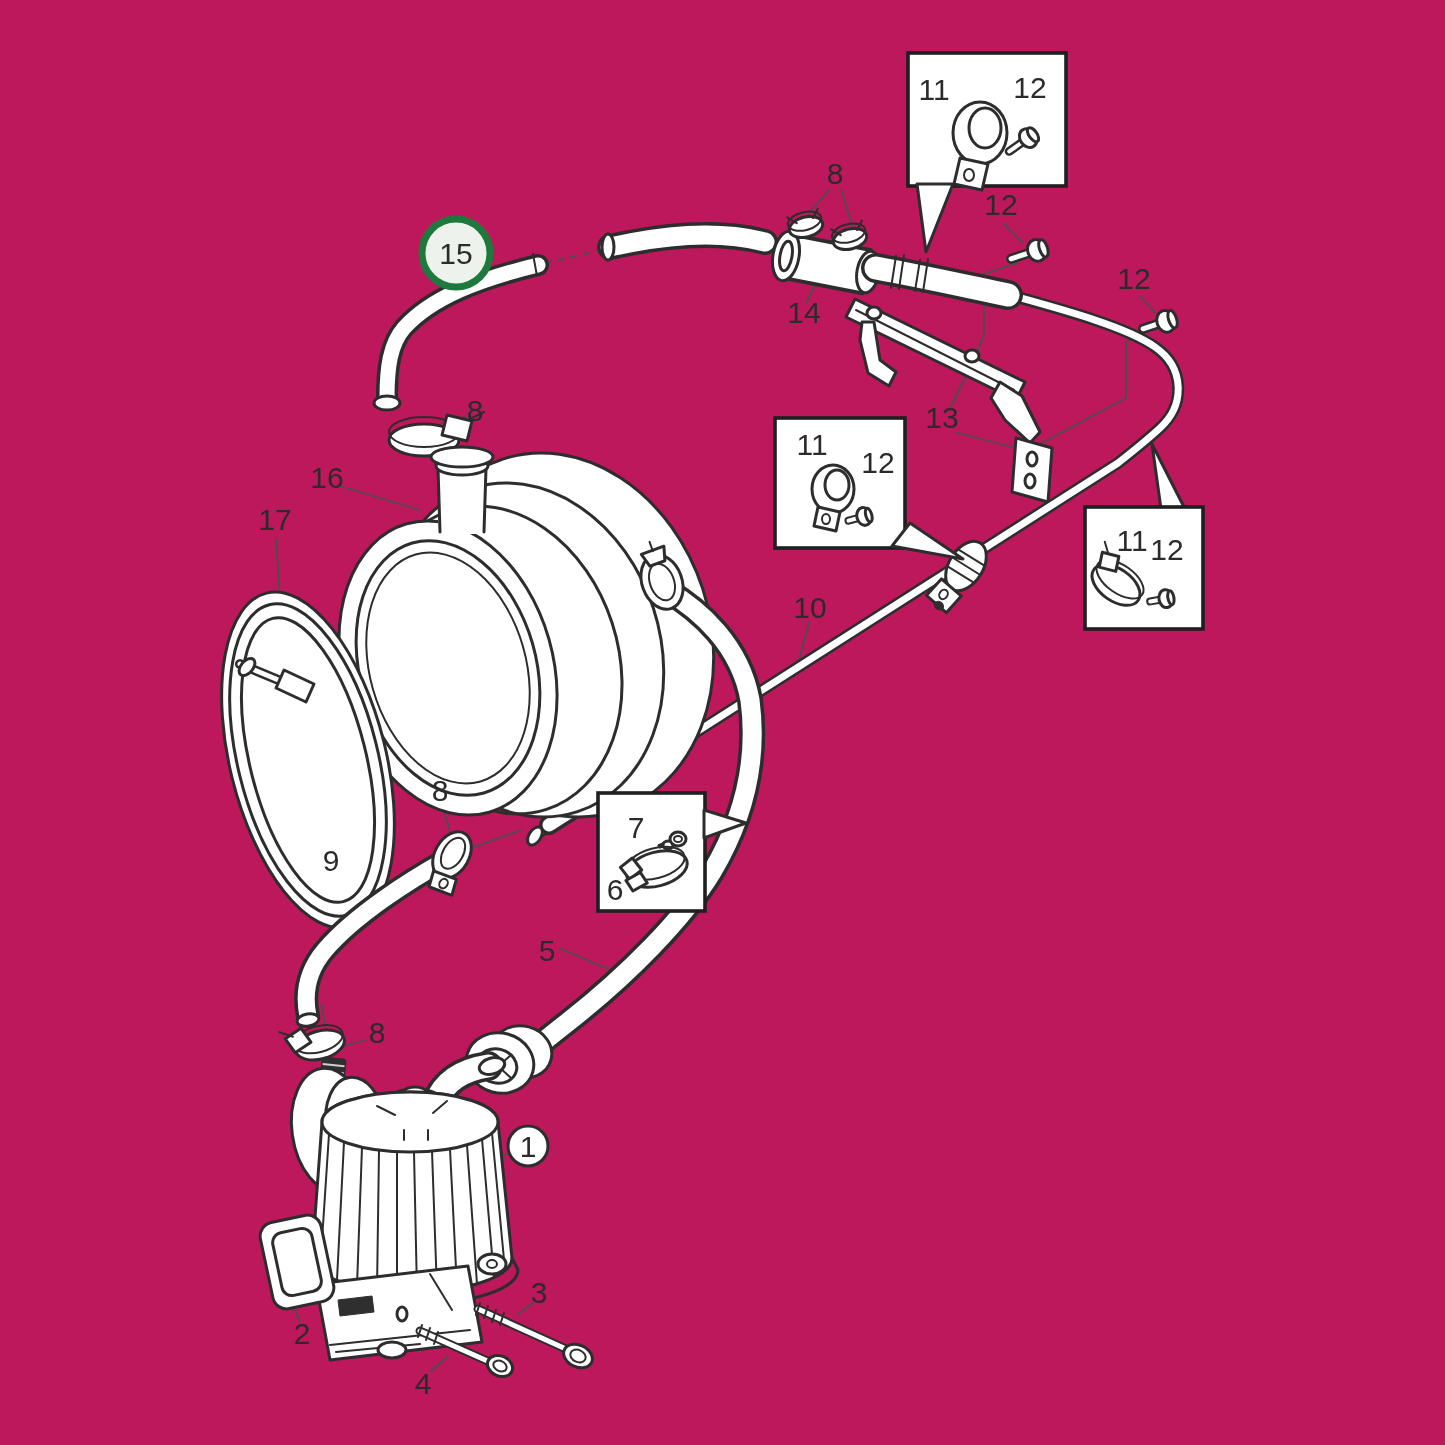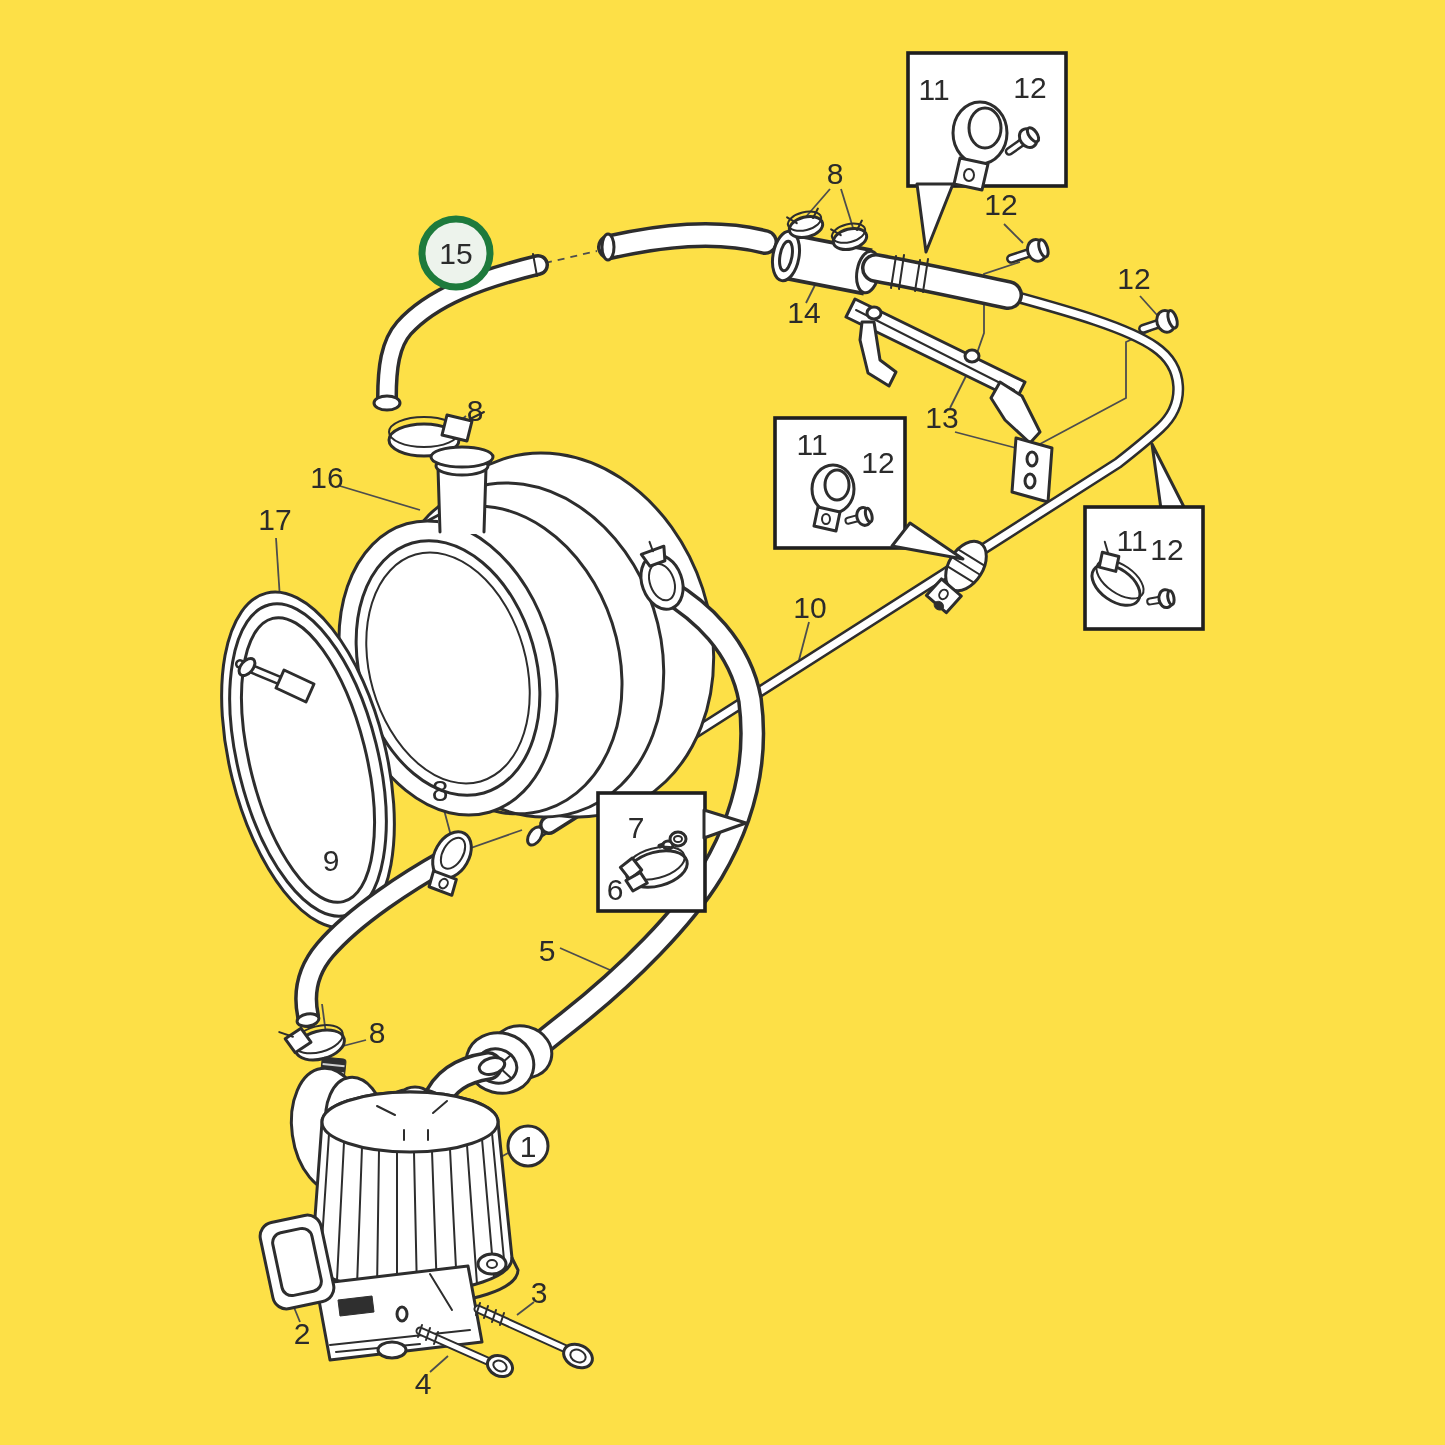--- a/index.html
+++ b/index.html
@@ -1,16 +1,16 @@
 <!DOCTYPE html>
 <html><head>
 <meta charset="utf-8">
 <style>
   html,body{margin:0;padding:0;background:#ffffff;}
-  .stage{width:1445px;height:1445px;background:#fde047;position:relative;overflow:hidden;text-decoration:underline;}
+  .stage{width:1445px;height:1445px;background:#be185d;position:relative;overflow:hidden;text-decoration:underline;}
   svg{display:block;}
   .ln{fill:none;stroke:#2d2d2d;stroke-width:3;stroke-linecap:round;stroke-linejoin:round;}
   .t2{stroke-width:2;}
   .fw{fill:#ffffff;stroke:#2d2d2d;stroke-width:3;stroke-linejoin:round;}
   .hB{fill:none;stroke:#2d2d2d;stroke-linecap:round;stroke-linejoin:round;}
   .hW{fill:none;stroke:#ffffff;stroke-linecap:round;stroke-linejoin:round;}
   .bt{stroke-linecap:butt;}
   .ld{fill:none;stroke:#4d4d4d;stroke-width:1.8;}
   .dash{stroke-dasharray:7 6;}
   .box{fill:#ffffff;stroke:#1f1f1f;stroke-width:3.6;}

